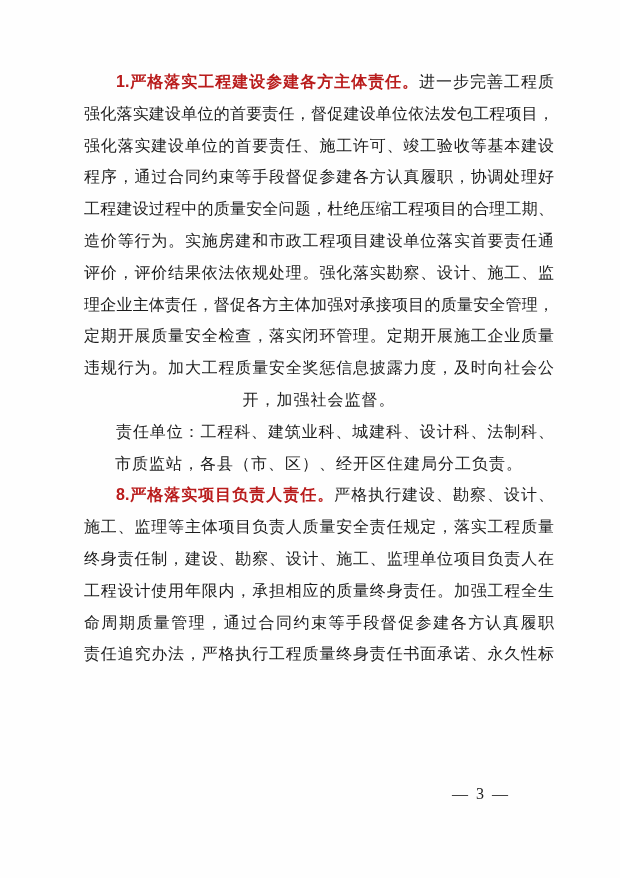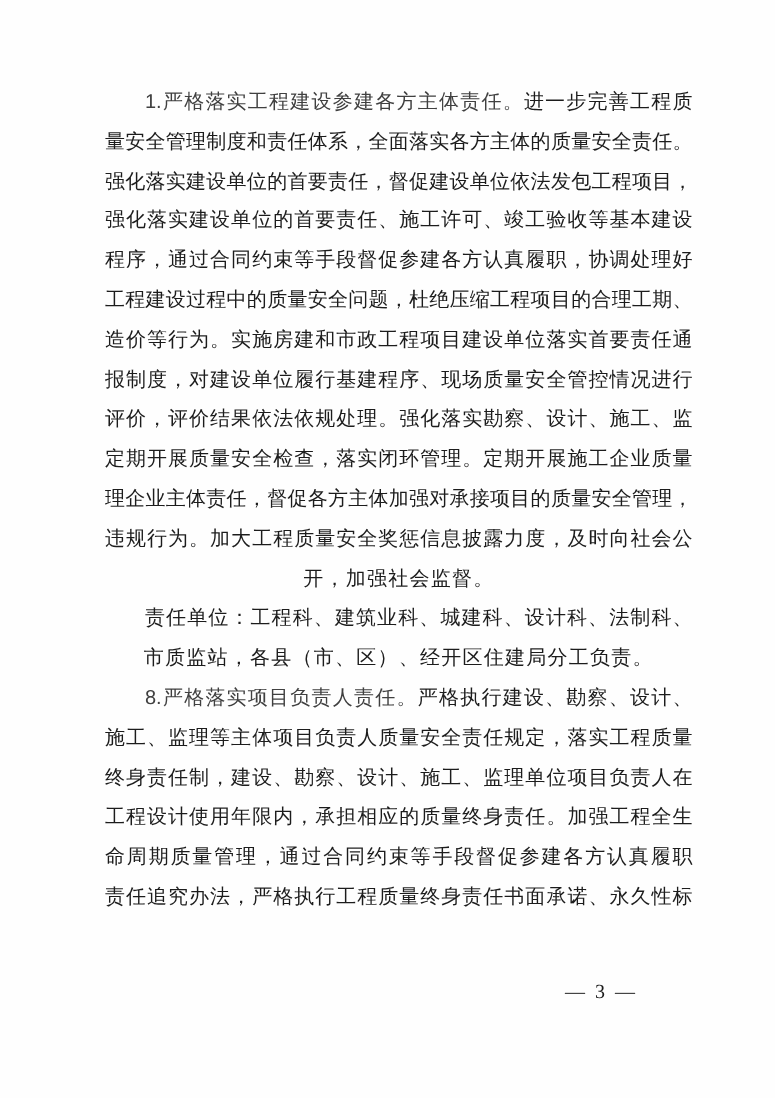--- a/index.html
+++ b/index.html
@@ -33,22 +33,22 @@
     text-align-last: justify;
   }
   .indent {
     text-indent: 32px;
   }
   .loose {
     letter-spacing: 1px;
     text-align: center;
   }
   .bold {
-    font-weight: normal;
-    color: #404040;
+    font-weight: bold;
+    color: #b91c1c;
     font-family: "Liberation Sans", "Liberation Serif", sans-serif;
   }
   .page-number {
     position: absolute;
     left: 452px;
     top: 782px;
     width: 120px;
     height: 24px;
     line-height: 24px;
     font-size: 16px;
@@ -58,30 +58,28 @@
   }
 </style>
 </head>
 <body>
 
 <div class="page">
   <div class="text-block">
 
     <div class="line indent justify"><span class="bold">1.严格落实工程建设参建各方主体责任。</span><span>进一步完善工程质</span></div>
 
-    <div class="line justify">量安全管理制度和责任体系，全面落实各方主体的质量安全责任。</div>
     <div class="line justify">强化落实建设单位的首要责任，督促建设单位依法发包工程项目，</div>
     <div class="line justify">强化落实建设单位的首要责任、施工许可、竣工验收等基本建设</div>
     <div class="line justify">程序，通过合同约束等手段督促参建各方认真履职，协调处理好</div>
     <div class="line justify">工程建设过程中的质量安全问题，杜绝压缩工程项目的合理工期、</div>
     <div class="line justify">造价等行为。实施房建和市政工程项目建设单位落实首要责任通</div>
-    <div class="line justify">报制度，对建设单位履行基建程序、现场质量安全管控情况进行</div>
     <div class="line justify">评价，评价结果依法依规处理。强化落实勘察、设计、施工、监</div>
+    <div class="line justify">理企业主体责任，督促各方主体加强对承接项目的质量安全管理，</div>
     <div class="line justify">定期开展质量安全检查，落实闭环管理。定期开展施工企业质量</div>
-    <div class="line justify">理企业主体责任，督促各方主体加强对承接项目的质量安全管理，</div>
     <div class="line justify">违规行为。加大工程质量安全奖惩信息披露力度，及时向社会公</div>
     <div class="line loose">开，加强社会监督。</div>
 
     <div class="line indent justify">责任单位：工程科、建筑业科、城建科、设计科、法制科、</div>
     <div class="line loose">市质监站，各县（市、区）、经开区住建局分工负责。</div>
 
     <div class="line indent justify"><span class="bold">8.严格落实项目负责人责任。</span><span>严格执行建设、勘察、设计、</span></div>
 
     <div class="line justify">施工、监理等主体项目负责人质量安全责任规定，落实工程质量</div>
     <div class="line justify">终身责任制，建设、勘察、设计、施工、监理单位项目负责人在</div>

